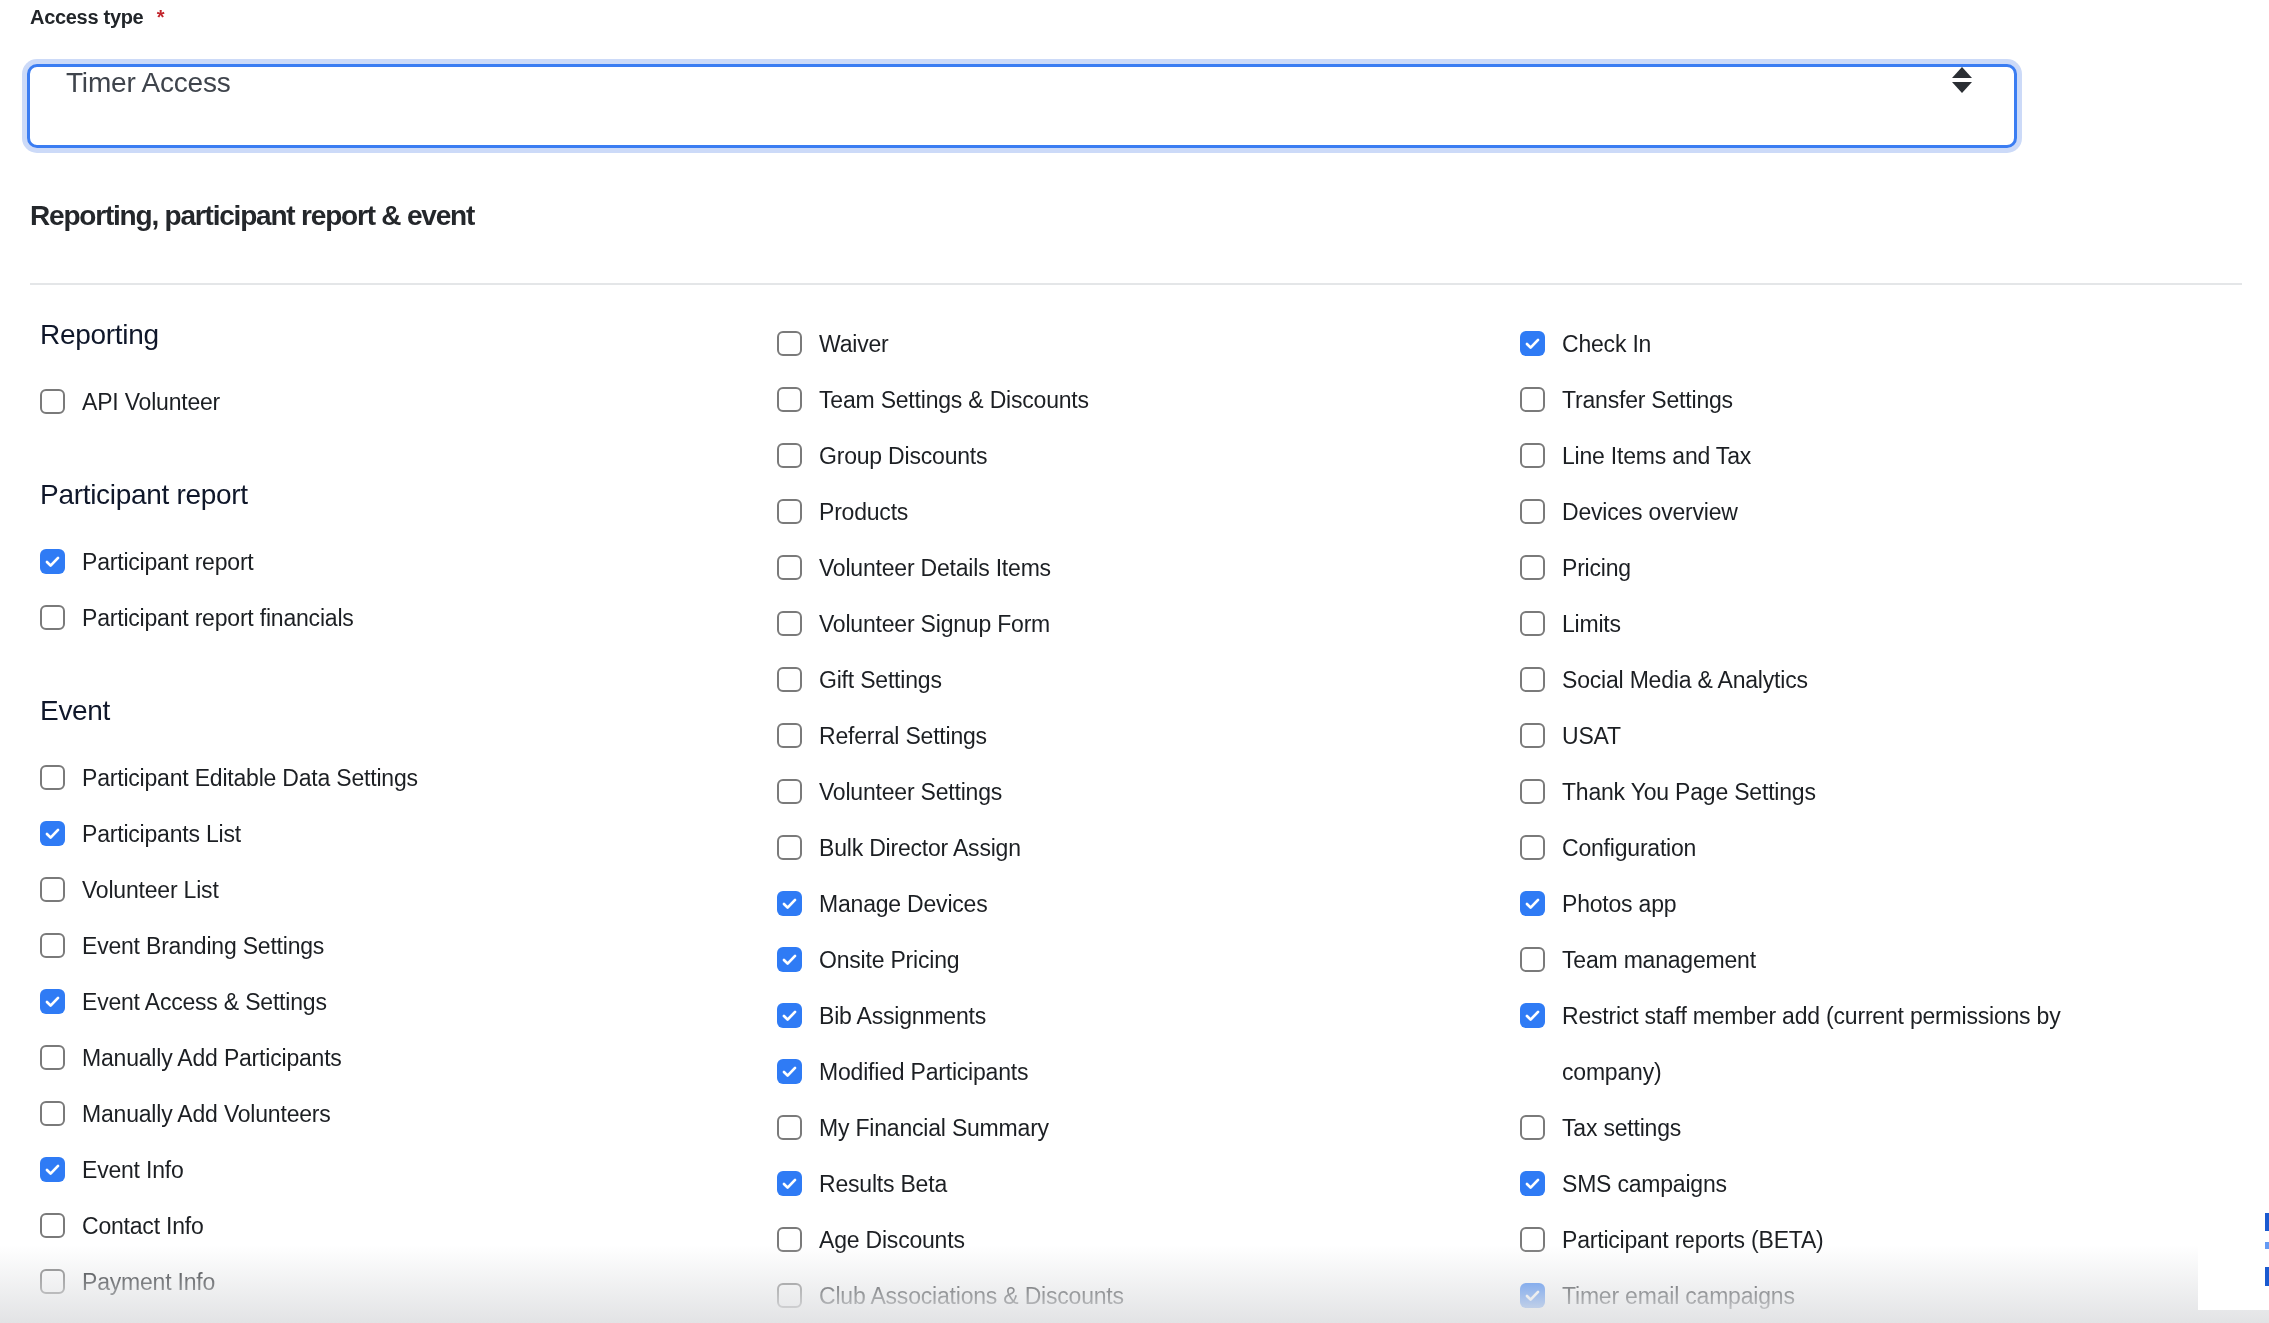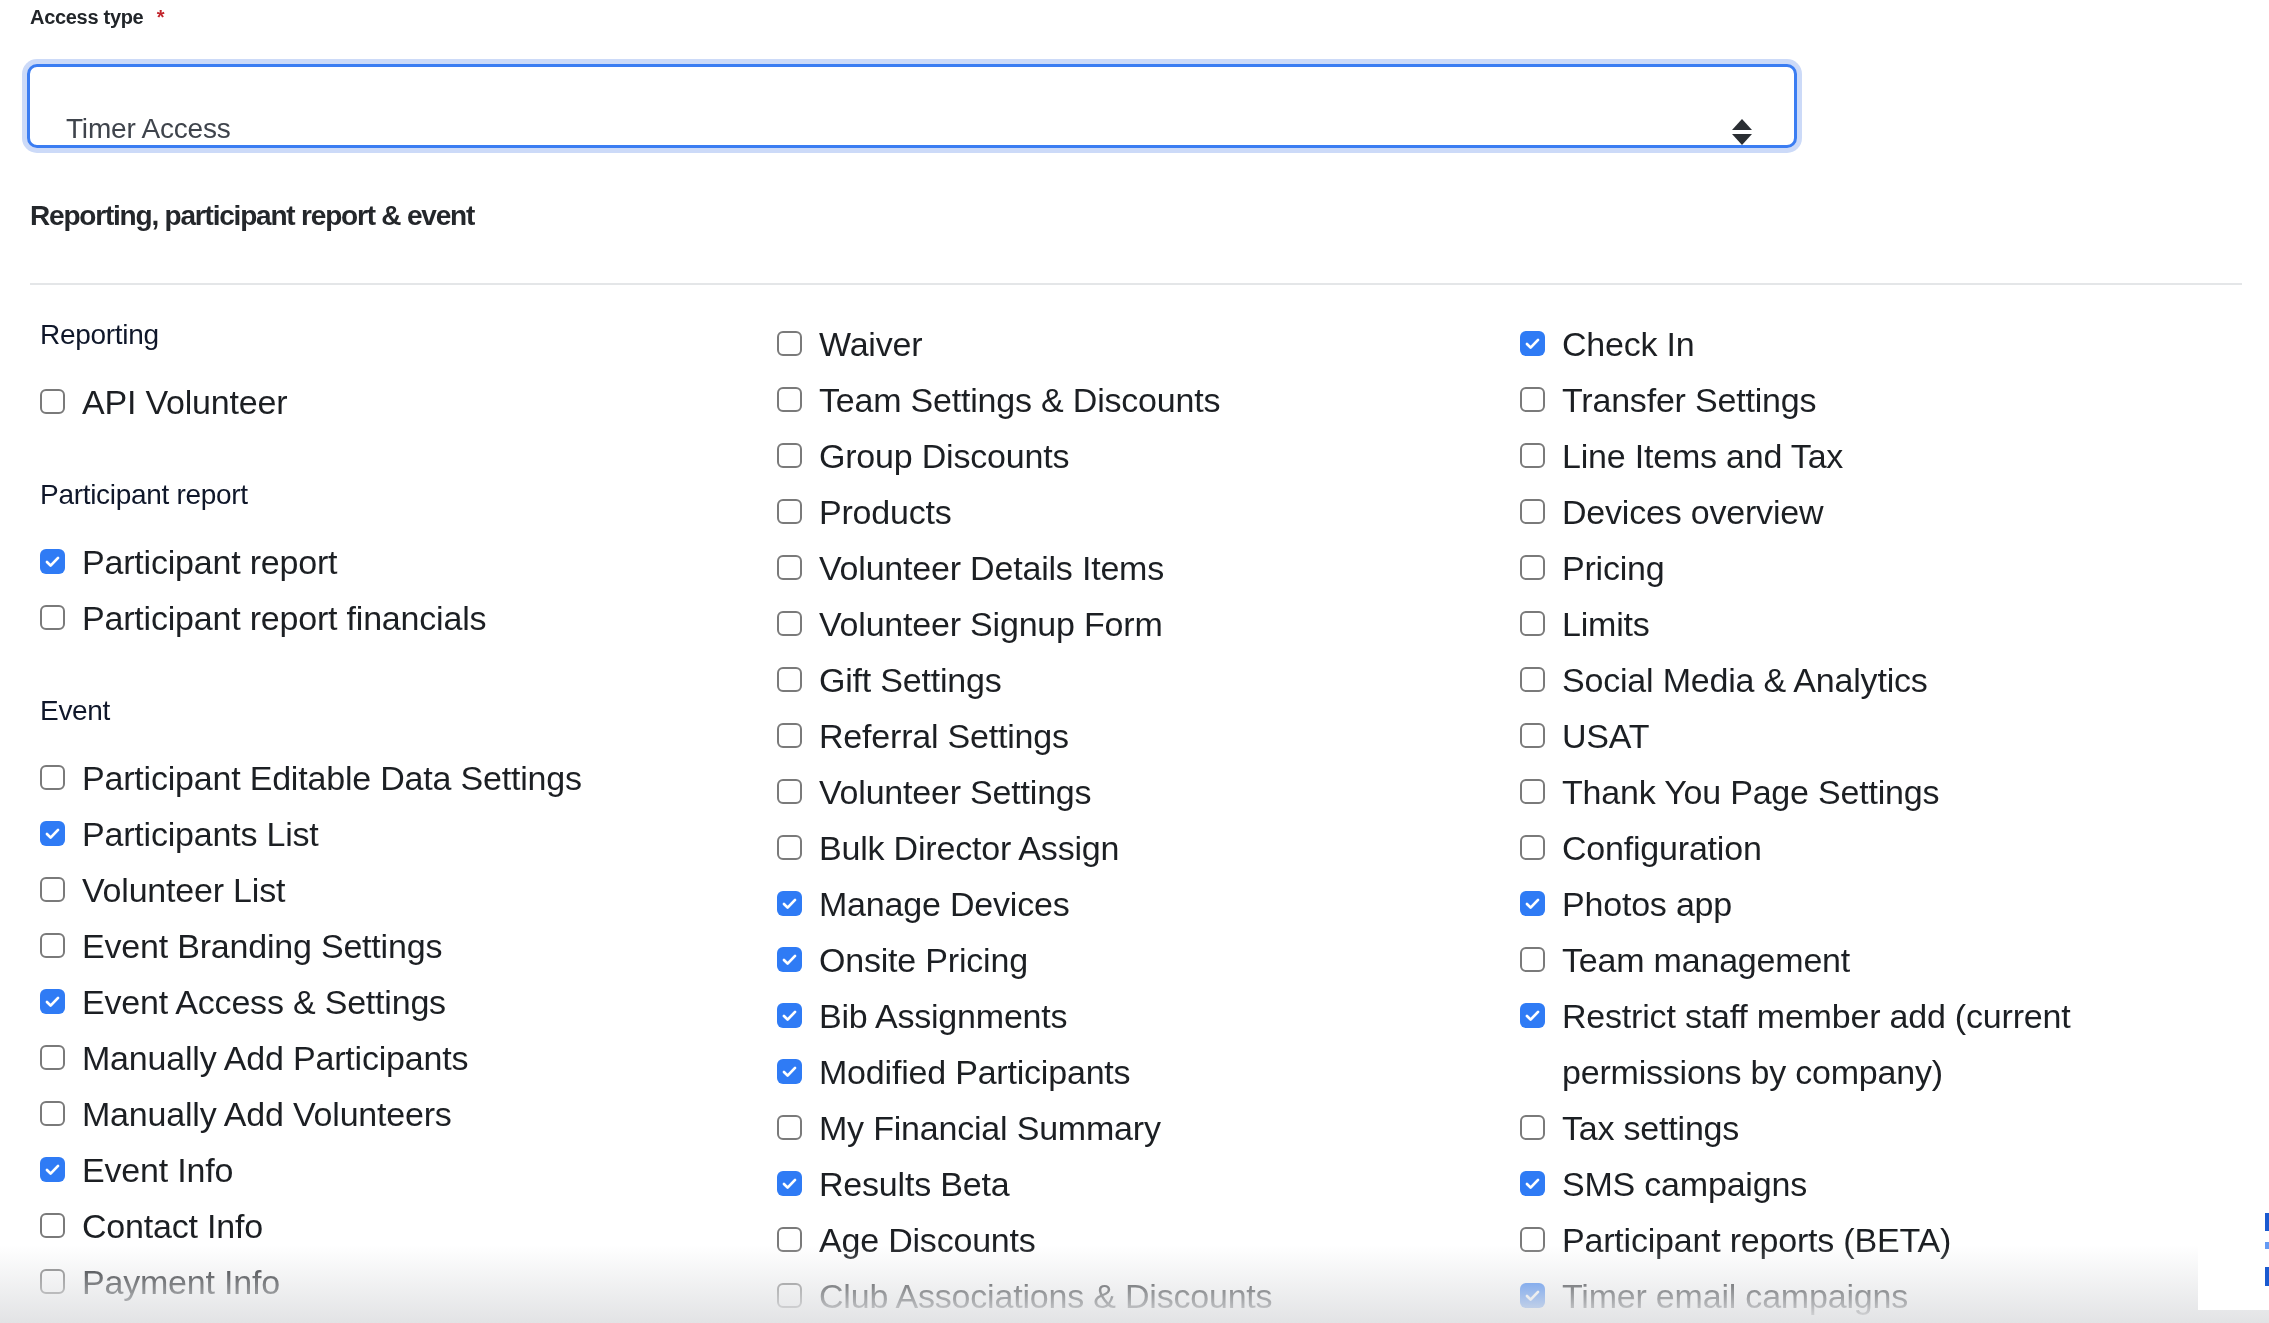--- a/index.html
+++ b/index.html
@@ -10,24 +10,24 @@
   }
   .page{position:absolute;inset:0;}
 
   
   .field-label{
     position:absolute;left:30px;top:6px;
     font-size:20px;font-weight:bold;color:#212529;letter-spacing:-0.3px;
   }
   .field-label .req{color:#c2252c;margin-left:8px;font-weight:bold;}
   .select{
-    position:absolute;left:27px;top:64px;width:1770px;height:84px;
+    position:absolute;left:27px;top:64px;width:1990px;height:84px;
     background:#fff;border:3px solid #3b7df2;border-radius:10px;
     box-shadow:0 0 0 5px #ccdaf8;
-    box-sizing:border-box;display:flex;align-items:flex-end;cursor:pointer;
+    box-sizing:border-box;display:flex;align-items:flex-start;cursor:pointer;
   }
   .select-value{
     margin-left:36px;font-size:28px;color:#3f444c;letter-spacing:-0.2px;
     flex:1 1 auto;white-space:nowrap;
   }
   .select-arrows{
     margin-right:42px;display:flex;flex-direction:column;align-items:center;gap:4px;
   }
   .tri-up,.tri-down{width:0;height:0;border-left:10px solid transparent;border-right:10px solid transparent;display:block;}
   .tri-up{border-bottom:11px solid #2a2e33;}
@@ -56,21 +56,21 @@
 
   .cb-row{display:flex;align-items:flex-start;min-height:56px;cursor:pointer;}
   .cb{
     flex:0 0 auto;width:25px;height:25px;margin-top:15px;box-sizing:border-box;
     border:2px solid #7a7a7a;border-radius:6px;background:#fff;
     display:flex;align-items:center;justify-content:center;
   }
   .cb.checked{border:none;background:#2f7bf5;}
   .cb svg{width:19px;height:19px;display:block;}
   .cb-label{
-    margin-left:17px;font-size:34px;line-height:56px;color:#1c1f23;letter-spacing:-0.2px;
+    margin-left:17px;font-size:23px;line-height:56px;color:#1c1f23;letter-spacing:-0.2px;
   }
   #col-2 .cb-label{max-width:520px;}
 
   
   .bottom-fade{
     position:absolute;left:0;right:0;bottom:0;height:78px;z-index:5;pointer-events:none;
     background:linear-gradient(180deg,rgba(226,227,229,0) 0%,#e2e3e5 100%);
   }
   .right-white-patch{
     position:absolute;left:2198px;top:1145px;width:71px;height:165px;background:#fff;z-index:6;

